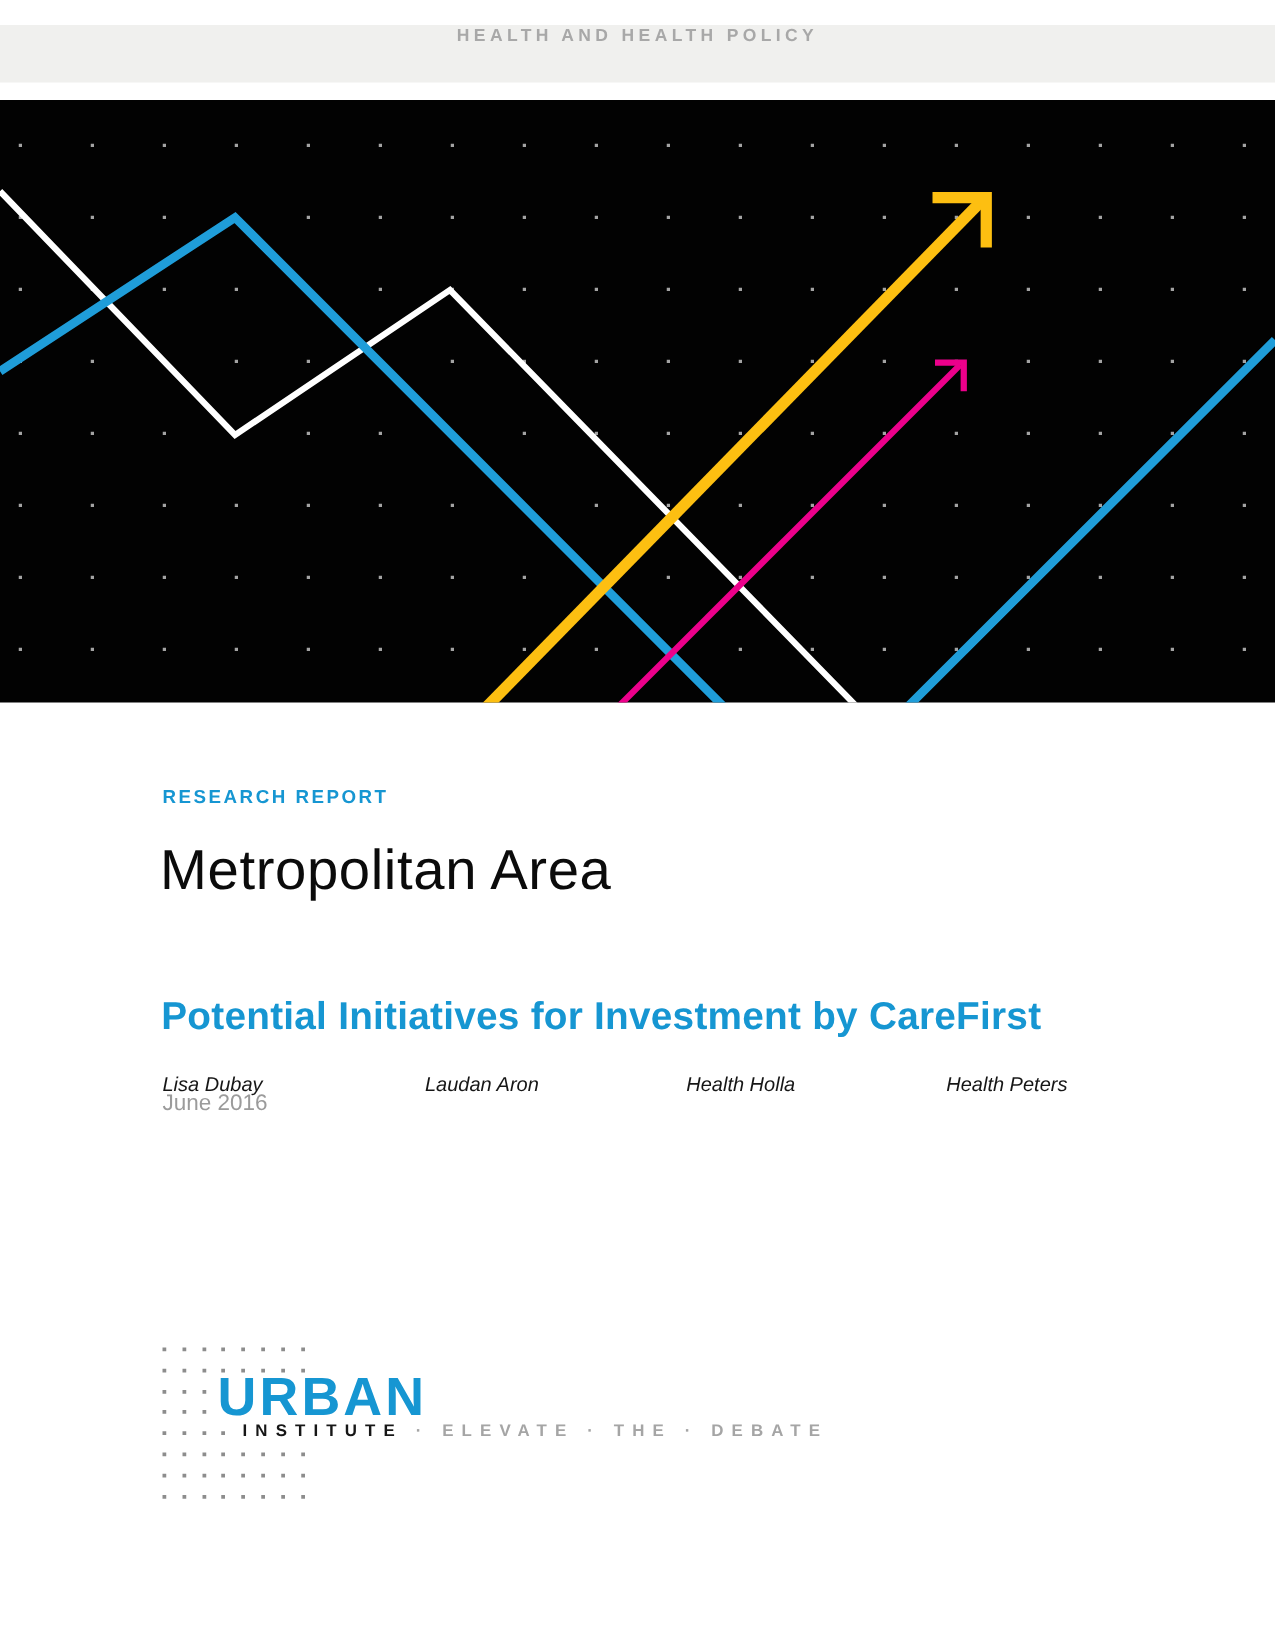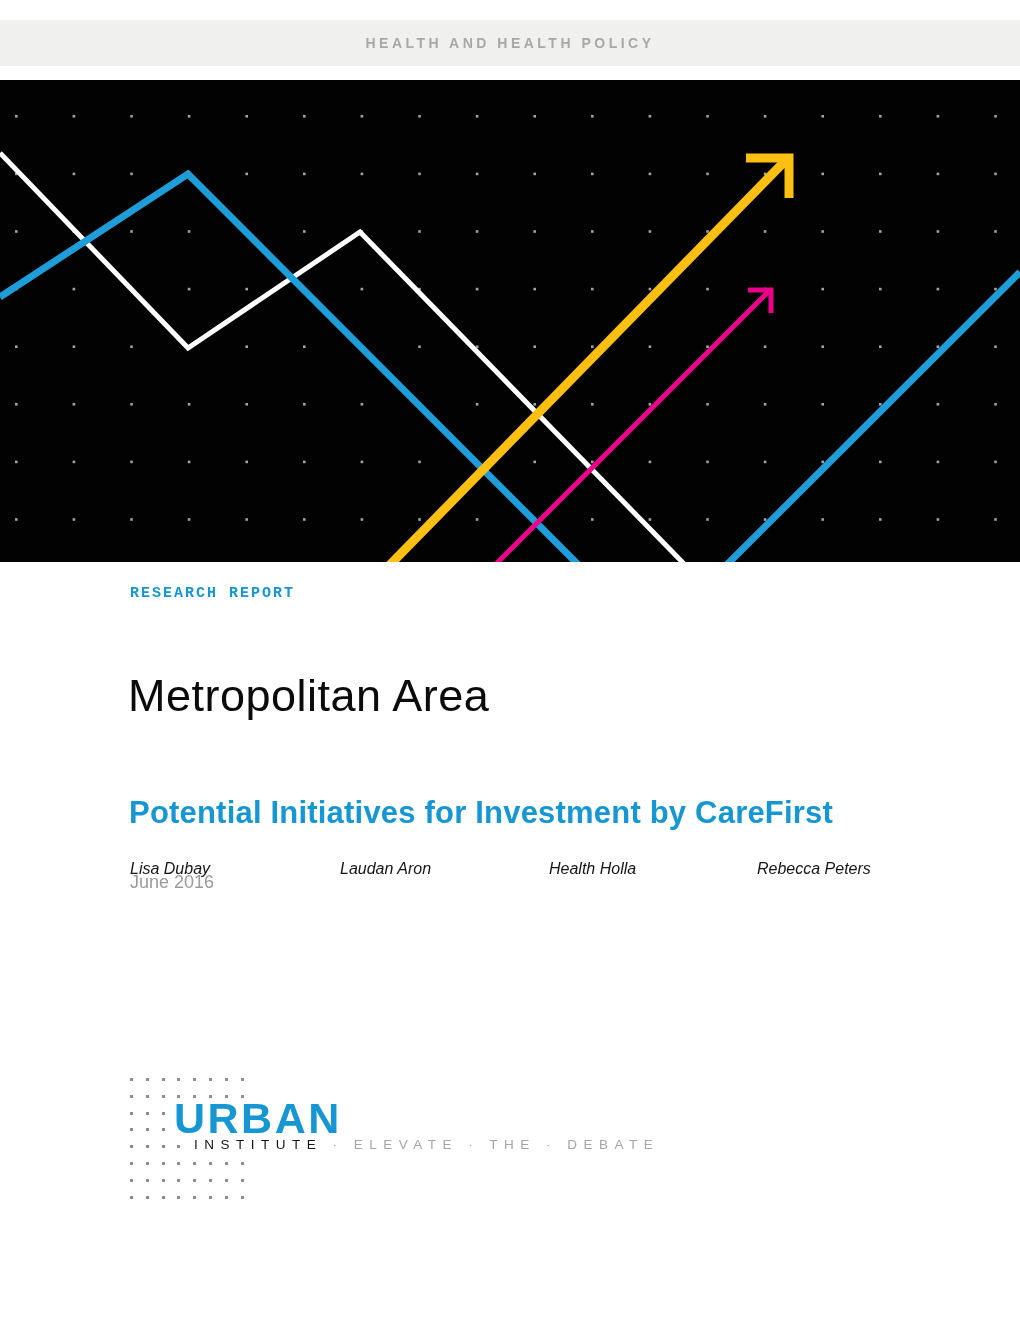--- a/index.html
+++ b/index.html
@@ -21,39 +21,39 @@
   html,body{width:1020px;height:1320px;}
   body{
     position:relative;
     background:#ffffff;
     font-family:"Liberation Sans", sans-serif;
     overflow:hidden;
   }
   .policy-band{
     position:absolute;left:0;top:20px;width:1020px;height:46px;
     background:var(--band-bg);
-    display:flex;align-items:center;justify-content:center;
+    display:flex;justify-content:center;
   }
   .policy-band span{
     color:var(--band-text);
     font-size:14px;font-weight:bold;letter-spacing:3.5px;
   }
   .hero{
     position:absolute;left:0;top:80px;width:1020px;height:482px;
     background:#020202;
   }
   .hero svg{display:block;width:1020px;height:482px;}
   .hero .ln{fill:none;stroke-linejoin:miter;stroke-linecap:butt;}
   .ln-white{stroke:var(--line-white);stroke-width:5;}
   .ln-blue{stroke:var(--hero-blue);stroke-width:7;}
   .ln-yellow{stroke:var(--yellow);stroke-width:9;}
   .ln-magenta{stroke:var(--magenta);stroke-width:5;}
   .eyebrow{
-    position:absolute;left:130px;top:585px;
-    color:var(--accent);font-size:15px;font-weight:bold;letter-spacing:2px;font-family:Liberation Mono, monospace;
+    position:absolute;left:130px;top:629px;
+    color:var(--accent);font-size:15px;font-weight:bold;letter-spacing:2px;
   }
   .title{
     position:absolute;left:128px;top:666px;width:860px;
     color:var(--title-text);
     font-size:45px;line-height:59px;font-weight:300;
     letter-spacing:0.5px;white-space:nowrap;
   }
   .subtitle{
     position:absolute;left:129px;top:795px;
     color:var(--accent);font-size:31px;font-weight:bold;letter-spacing:0.2px;
@@ -75,21 +75,21 @@
   }
   .logo-dots{position:absolute;left:0;top:0;}
   .logo-dot{position:absolute;width:3px;height:3px;background:var(--logo-dot);}
   .logo-urban{
     position:absolute;left:44px;top:24px;
     color:var(--accent);
     font-size:43px;font-weight:900;letter-spacing:2.5px;line-height:40px;
   }
   .logo-tagline{
     position:absolute;left:64px;top:63px;
-    font-size:13.5px;font-weight:normal;letter-spacing:6.5px;
+    font-size:13.5px;font-weight:bold;letter-spacing:6.5px;
     white-space:nowrap;
   }
   .logo-tagline .inst{color:var(--author-text);}
   .logo-tagline .tag{color:var(--tagline-gray);}
 </style>
 </head>
 <body>
 
 <div class="policy-band">
   <span>HEALTH AND HEALTH POLICY</span>
@@ -260,21 +260,21 @@
 
 <div class="title">
   <div>Metropolitan Area</div>
 </div>
 
 <div class="subtitle">Potential Initiatives for Investment by CareFirst</div>
 
 <span class="author a0">Lisa Dubay</span>
 <span class="author a1">Laudan Aron</span>
 <span class="author a2">Health Holla</span>
-<span class="author a3">Rebecca Peters</span>
+<span class="author a3">Health Peters</span>
 
 <div class="pub-date">June 2016</div>
 
 <div class="logo">
   <div class="logo-dots" id="logo-dots">
       <div class="logo-dot" style="left: 0px; top: 4px;"></div>
       <div class="logo-dot" style="left: 15.8px; top: 4px;"></div>
       <div class="logo-dot" style="left: 31.6px; top: 4px;"></div>
       <div class="logo-dot" style="left: 47.4px; top: 4px;"></div>
       <div class="logo-dot" style="left: 63.2px; top: 4px;"></div>

